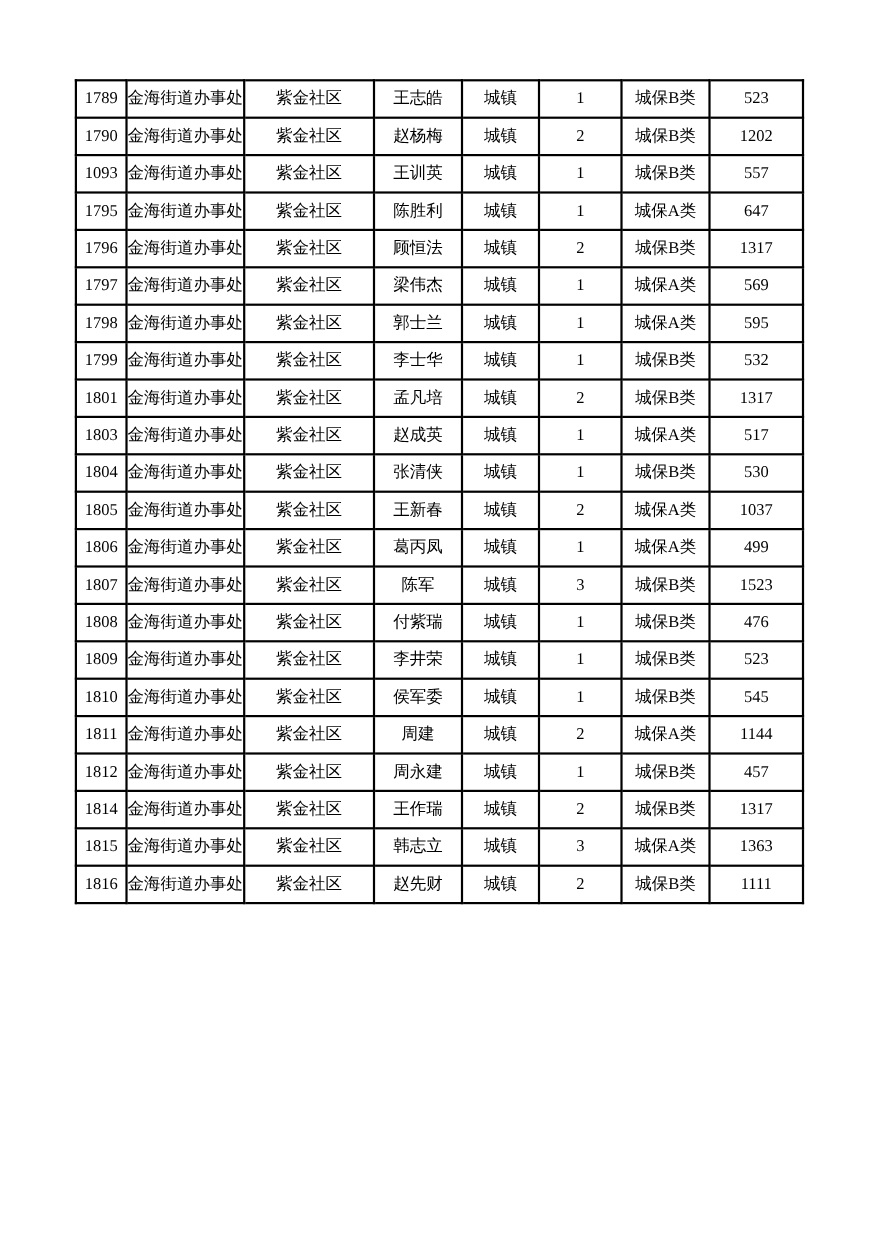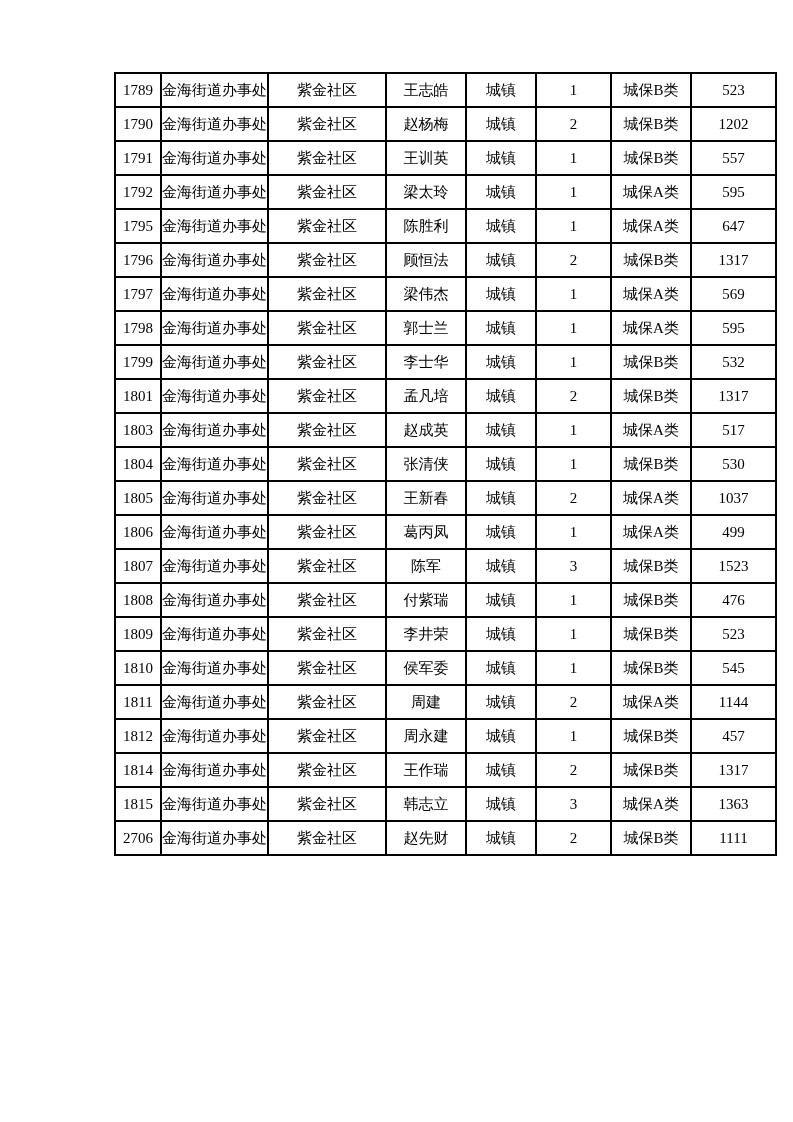--- a/index.html
+++ b/index.html
@@ -16,21 +16,20 @@
     color: #000000;
   }
   .sheet {
     position: absolute;
     left: 68px;
     top: 72px;
   }
   table.records {
     border-collapse: collapse;
     table-layout: fixed;
-    margin-left: 46px;
   }
   table.records td {
     border: 2px solid #000000;
     height: 32px;
     padding: 0;
     font-size: 15px;
     line-height: 32px;
     text-align: center;
     vertical-align: middle;
     overflow: hidden;
@@ -70,221 +69,211 @@
           <td class="col-row-id">1790</td>
           <td class="col-street-office">金海街道办事处</td>
           <td class="col-community">紫金社区</td>
           <td class="col-person-name">赵杨梅</td>
           <td class="col-household-type">城镇</td>
           <td class="col-member-count">2</td>
           <td class="col-insurance-type">城保B类</td>
           <td class="col-amount">1202</td>
         </tr>
         <tr>
-          <td class="col-row-id">1791</td>
+          <td class="col-row-id">1093</td>
           <td class="col-street-office">金海街道办事处</td>
           <td class="col-community">紫金社区</td>
           <td class="col-person-name">王训英</td>
           <td class="col-household-type">城镇</td>
           <td class="col-member-count">1</td>
           <td class="col-insurance-type">城保B类</td>
           <td class="col-amount">557</td>
         </tr>
         <tr>
-          <td class="col-row-id">1792</td>
-          <td class="col-street-office">金海街道办事处</td>
-          <td class="col-community">紫金社区</td>
-          <td class="col-person-name">梁太玲</td>
+          <td class="col-row-id">1795</td>
+          <td class="col-street-office">金海街道办事处</td>
+          <td class="col-community">紫金社区</td>
+          <td class="col-person-name">陈胜利</td>
+          <td class="col-household-type">城镇</td>
+          <td class="col-member-count">1</td>
+          <td class="col-insurance-type">城保A类</td>
+          <td class="col-amount">647</td>
+        </tr>
+        <tr>
+          <td class="col-row-id">1796</td>
+          <td class="col-street-office">金海街道办事处</td>
+          <td class="col-community">紫金社区</td>
+          <td class="col-person-name">顾恒法</td>
+          <td class="col-household-type">城镇</td>
+          <td class="col-member-count">2</td>
+          <td class="col-insurance-type">城保B类</td>
+          <td class="col-amount">1317</td>
+        </tr>
+        <tr>
+          <td class="col-row-id">1797</td>
+          <td class="col-street-office">金海街道办事处</td>
+          <td class="col-community">紫金社区</td>
+          <td class="col-person-name">梁伟杰</td>
+          <td class="col-household-type">城镇</td>
+          <td class="col-member-count">1</td>
+          <td class="col-insurance-type">城保A类</td>
+          <td class="col-amount">569</td>
+        </tr>
+        <tr>
+          <td class="col-row-id">1798</td>
+          <td class="col-street-office">金海街道办事处</td>
+          <td class="col-community">紫金社区</td>
+          <td class="col-person-name">郭士兰</td>
           <td class="col-household-type">城镇</td>
           <td class="col-member-count">1</td>
           <td class="col-insurance-type">城保A类</td>
           <td class="col-amount">595</td>
         </tr>
         <tr>
-          <td class="col-row-id">1795</td>
-          <td class="col-street-office">金海街道办事处</td>
-          <td class="col-community">紫金社区</td>
-          <td class="col-person-name">陈胜利</td>
-          <td class="col-household-type">城镇</td>
-          <td class="col-member-count">1</td>
-          <td class="col-insurance-type">城保A类</td>
-          <td class="col-amount">647</td>
-        </tr>
-        <tr>
-          <td class="col-row-id">1796</td>
-          <td class="col-street-office">金海街道办事处</td>
-          <td class="col-community">紫金社区</td>
-          <td class="col-person-name">顾恒法</td>
+          <td class="col-row-id">1799</td>
+          <td class="col-street-office">金海街道办事处</td>
+          <td class="col-community">紫金社区</td>
+          <td class="col-person-name">李士华</td>
+          <td class="col-household-type">城镇</td>
+          <td class="col-member-count">1</td>
+          <td class="col-insurance-type">城保B类</td>
+          <td class="col-amount">532</td>
+        </tr>
+        <tr>
+          <td class="col-row-id">1801</td>
+          <td class="col-street-office">金海街道办事处</td>
+          <td class="col-community">紫金社区</td>
+          <td class="col-person-name">孟凡培</td>
           <td class="col-household-type">城镇</td>
           <td class="col-member-count">2</td>
           <td class="col-insurance-type">城保B类</td>
           <td class="col-amount">1317</td>
         </tr>
         <tr>
-          <td class="col-row-id">1797</td>
-          <td class="col-street-office">金海街道办事处</td>
-          <td class="col-community">紫金社区</td>
-          <td class="col-person-name">梁伟杰</td>
-          <td class="col-household-type">城镇</td>
-          <td class="col-member-count">1</td>
-          <td class="col-insurance-type">城保A类</td>
-          <td class="col-amount">569</td>
-        </tr>
-        <tr>
-          <td class="col-row-id">1798</td>
-          <td class="col-street-office">金海街道办事处</td>
-          <td class="col-community">紫金社区</td>
-          <td class="col-person-name">郭士兰</td>
-          <td class="col-household-type">城镇</td>
-          <td class="col-member-count">1</td>
-          <td class="col-insurance-type">城保A类</td>
-          <td class="col-amount">595</td>
-        </tr>
-        <tr>
-          <td class="col-row-id">1799</td>
-          <td class="col-street-office">金海街道办事处</td>
-          <td class="col-community">紫金社区</td>
-          <td class="col-person-name">李士华</td>
-          <td class="col-household-type">城镇</td>
-          <td class="col-member-count">1</td>
-          <td class="col-insurance-type">城保B类</td>
-          <td class="col-amount">532</td>
-        </tr>
-        <tr>
-          <td class="col-row-id">1801</td>
-          <td class="col-street-office">金海街道办事处</td>
-          <td class="col-community">紫金社区</td>
-          <td class="col-person-name">孟凡培</td>
+          <td class="col-row-id">1803</td>
+          <td class="col-street-office">金海街道办事处</td>
+          <td class="col-community">紫金社区</td>
+          <td class="col-person-name">赵成英</td>
+          <td class="col-household-type">城镇</td>
+          <td class="col-member-count">1</td>
+          <td class="col-insurance-type">城保A类</td>
+          <td class="col-amount">517</td>
+        </tr>
+        <tr>
+          <td class="col-row-id">1804</td>
+          <td class="col-street-office">金海街道办事处</td>
+          <td class="col-community">紫金社区</td>
+          <td class="col-person-name">张清侠</td>
+          <td class="col-household-type">城镇</td>
+          <td class="col-member-count">1</td>
+          <td class="col-insurance-type">城保B类</td>
+          <td class="col-amount">530</td>
+        </tr>
+        <tr>
+          <td class="col-row-id">1805</td>
+          <td class="col-street-office">金海街道办事处</td>
+          <td class="col-community">紫金社区</td>
+          <td class="col-person-name">王新春</td>
+          <td class="col-household-type">城镇</td>
+          <td class="col-member-count">2</td>
+          <td class="col-insurance-type">城保A类</td>
+          <td class="col-amount">1037</td>
+        </tr>
+        <tr>
+          <td class="col-row-id">1806</td>
+          <td class="col-street-office">金海街道办事处</td>
+          <td class="col-community">紫金社区</td>
+          <td class="col-person-name">葛丙凤</td>
+          <td class="col-household-type">城镇</td>
+          <td class="col-member-count">1</td>
+          <td class="col-insurance-type">城保A类</td>
+          <td class="col-amount">499</td>
+        </tr>
+        <tr>
+          <td class="col-row-id">1807</td>
+          <td class="col-street-office">金海街道办事处</td>
+          <td class="col-community">紫金社区</td>
+          <td class="col-person-name">陈军</td>
+          <td class="col-household-type">城镇</td>
+          <td class="col-member-count">3</td>
+          <td class="col-insurance-type">城保B类</td>
+          <td class="col-amount">1523</td>
+        </tr>
+        <tr>
+          <td class="col-row-id">1808</td>
+          <td class="col-street-office">金海街道办事处</td>
+          <td class="col-community">紫金社区</td>
+          <td class="col-person-name">付紫瑞</td>
+          <td class="col-household-type">城镇</td>
+          <td class="col-member-count">1</td>
+          <td class="col-insurance-type">城保B类</td>
+          <td class="col-amount">476</td>
+        </tr>
+        <tr>
+          <td class="col-row-id">1809</td>
+          <td class="col-street-office">金海街道办事处</td>
+          <td class="col-community">紫金社区</td>
+          <td class="col-person-name">李井荣</td>
+          <td class="col-household-type">城镇</td>
+          <td class="col-member-count">1</td>
+          <td class="col-insurance-type">城保B类</td>
+          <td class="col-amount">523</td>
+        </tr>
+        <tr>
+          <td class="col-row-id">1810</td>
+          <td class="col-street-office">金海街道办事处</td>
+          <td class="col-community">紫金社区</td>
+          <td class="col-person-name">侯军委</td>
+          <td class="col-household-type">城镇</td>
+          <td class="col-member-count">1</td>
+          <td class="col-insurance-type">城保B类</td>
+          <td class="col-amount">545</td>
+        </tr>
+        <tr>
+          <td class="col-row-id">1811</td>
+          <td class="col-street-office">金海街道办事处</td>
+          <td class="col-community">紫金社区</td>
+          <td class="col-person-name">周建</td>
+          <td class="col-household-type">城镇</td>
+          <td class="col-member-count">2</td>
+          <td class="col-insurance-type">城保A类</td>
+          <td class="col-amount">1144</td>
+        </tr>
+        <tr>
+          <td class="col-row-id">1812</td>
+          <td class="col-street-office">金海街道办事处</td>
+          <td class="col-community">紫金社区</td>
+          <td class="col-person-name">周永建</td>
+          <td class="col-household-type">城镇</td>
+          <td class="col-member-count">1</td>
+          <td class="col-insurance-type">城保B类</td>
+          <td class="col-amount">457</td>
+        </tr>
+        <tr>
+          <td class="col-row-id">1814</td>
+          <td class="col-street-office">金海街道办事处</td>
+          <td class="col-community">紫金社区</td>
+          <td class="col-person-name">王作瑞</td>
           <td class="col-household-type">城镇</td>
           <td class="col-member-count">2</td>
           <td class="col-insurance-type">城保B类</td>
           <td class="col-amount">1317</td>
         </tr>
         <tr>
-          <td class="col-row-id">1803</td>
-          <td class="col-street-office">金海街道办事处</td>
-          <td class="col-community">紫金社区</td>
-          <td class="col-person-name">赵成英</td>
-          <td class="col-household-type">城镇</td>
-          <td class="col-member-count">1</td>
-          <td class="col-insurance-type">城保A类</td>
-          <td class="col-amount">517</td>
-        </tr>
-        <tr>
-          <td class="col-row-id">1804</td>
-          <td class="col-street-office">金海街道办事处</td>
-          <td class="col-community">紫金社区</td>
-          <td class="col-person-name">张清侠</td>
-          <td class="col-household-type">城镇</td>
-          <td class="col-member-count">1</td>
-          <td class="col-insurance-type">城保B类</td>
-          <td class="col-amount">530</td>
-        </tr>
-        <tr>
-          <td class="col-row-id">1805</td>
-          <td class="col-street-office">金海街道办事处</td>
-          <td class="col-community">紫金社区</td>
-          <td class="col-person-name">王新春</td>
-          <td class="col-household-type">城镇</td>
-          <td class="col-member-count">2</td>
-          <td class="col-insurance-type">城保A类</td>
-          <td class="col-amount">1037</td>
-        </tr>
-        <tr>
-          <td class="col-row-id">1806</td>
-          <td class="col-street-office">金海街道办事处</td>
-          <td class="col-community">紫金社区</td>
-          <td class="col-person-name">葛丙凤</td>
-          <td class="col-household-type">城镇</td>
-          <td class="col-member-count">1</td>
-          <td class="col-insurance-type">城保A类</td>
-          <td class="col-amount">499</td>
-        </tr>
-        <tr>
-          <td class="col-row-id">1807</td>
-          <td class="col-street-office">金海街道办事处</td>
-          <td class="col-community">紫金社区</td>
-          <td class="col-person-name">陈军</td>
+          <td class="col-row-id">1815</td>
+          <td class="col-street-office">金海街道办事处</td>
+          <td class="col-community">紫金社区</td>
+          <td class="col-person-name">韩志立</td>
           <td class="col-household-type">城镇</td>
           <td class="col-member-count">3</td>
-          <td class="col-insurance-type">城保B类</td>
-          <td class="col-amount">1523</td>
-        </tr>
-        <tr>
-          <td class="col-row-id">1808</td>
-          <td class="col-street-office">金海街道办事处</td>
-          <td class="col-community">紫金社区</td>
-          <td class="col-person-name">付紫瑞</td>
-          <td class="col-household-type">城镇</td>
-          <td class="col-member-count">1</td>
-          <td class="col-insurance-type">城保B类</td>
-          <td class="col-amount">476</td>
-        </tr>
-        <tr>
-          <td class="col-row-id">1809</td>
-          <td class="col-street-office">金海街道办事处</td>
-          <td class="col-community">紫金社区</td>
-          <td class="col-person-name">李井荣</td>
-          <td class="col-household-type">城镇</td>
-          <td class="col-member-count">1</td>
-          <td class="col-insurance-type">城保B类</td>
-          <td class="col-amount">523</td>
-        </tr>
-        <tr>
-          <td class="col-row-id">1810</td>
-          <td class="col-street-office">金海街道办事处</td>
-          <td class="col-community">紫金社区</td>
-          <td class="col-person-name">侯军委</td>
-          <td class="col-household-type">城镇</td>
-          <td class="col-member-count">1</td>
-          <td class="col-insurance-type">城保B类</td>
-          <td class="col-amount">545</td>
-        </tr>
-        <tr>
-          <td class="col-row-id">1811</td>
-          <td class="col-street-office">金海街道办事处</td>
-          <td class="col-community">紫金社区</td>
-          <td class="col-person-name">周建</td>
-          <td class="col-household-type">城镇</td>
-          <td class="col-member-count">2</td>
-          <td class="col-insurance-type">城保A类</td>
-          <td class="col-amount">1144</td>
-        </tr>
-        <tr>
-          <td class="col-row-id">1812</td>
-          <td class="col-street-office">金海街道办事处</td>
-          <td class="col-community">紫金社区</td>
-          <td class="col-person-name">周永建</td>
-          <td class="col-household-type">城镇</td>
-          <td class="col-member-count">1</td>
-          <td class="col-insurance-type">城保B类</td>
-          <td class="col-amount">457</td>
-        </tr>
-        <tr>
-          <td class="col-row-id">1814</td>
-          <td class="col-street-office">金海街道办事处</td>
-          <td class="col-community">紫金社区</td>
-          <td class="col-person-name">王作瑞</td>
-          <td class="col-household-type">城镇</td>
-          <td class="col-member-count">2</td>
-          <td class="col-insurance-type">城保B类</td>
-          <td class="col-amount">1317</td>
-        </tr>
-        <tr>
-          <td class="col-row-id">1815</td>
-          <td class="col-street-office">金海街道办事处</td>
-          <td class="col-community">紫金社区</td>
-          <td class="col-person-name">韩志立</td>
-          <td class="col-household-type">城镇</td>
-          <td class="col-member-count">3</td>
           <td class="col-insurance-type">城保A类</td>
           <td class="col-amount">1363</td>
         </tr>
         <tr>
-          <td class="col-row-id">2706</td>
+          <td class="col-row-id">1816</td>
           <td class="col-street-office">金海街道办事处</td>
           <td class="col-community">紫金社区</td>
           <td class="col-person-name">赵先财</td>
           <td class="col-household-type">城镇</td>
           <td class="col-member-count">2</td>
           <td class="col-insurance-type">城保B类</td>
           <td class="col-amount">1111</td>
         </tr>
       </tbody>
   </table>

